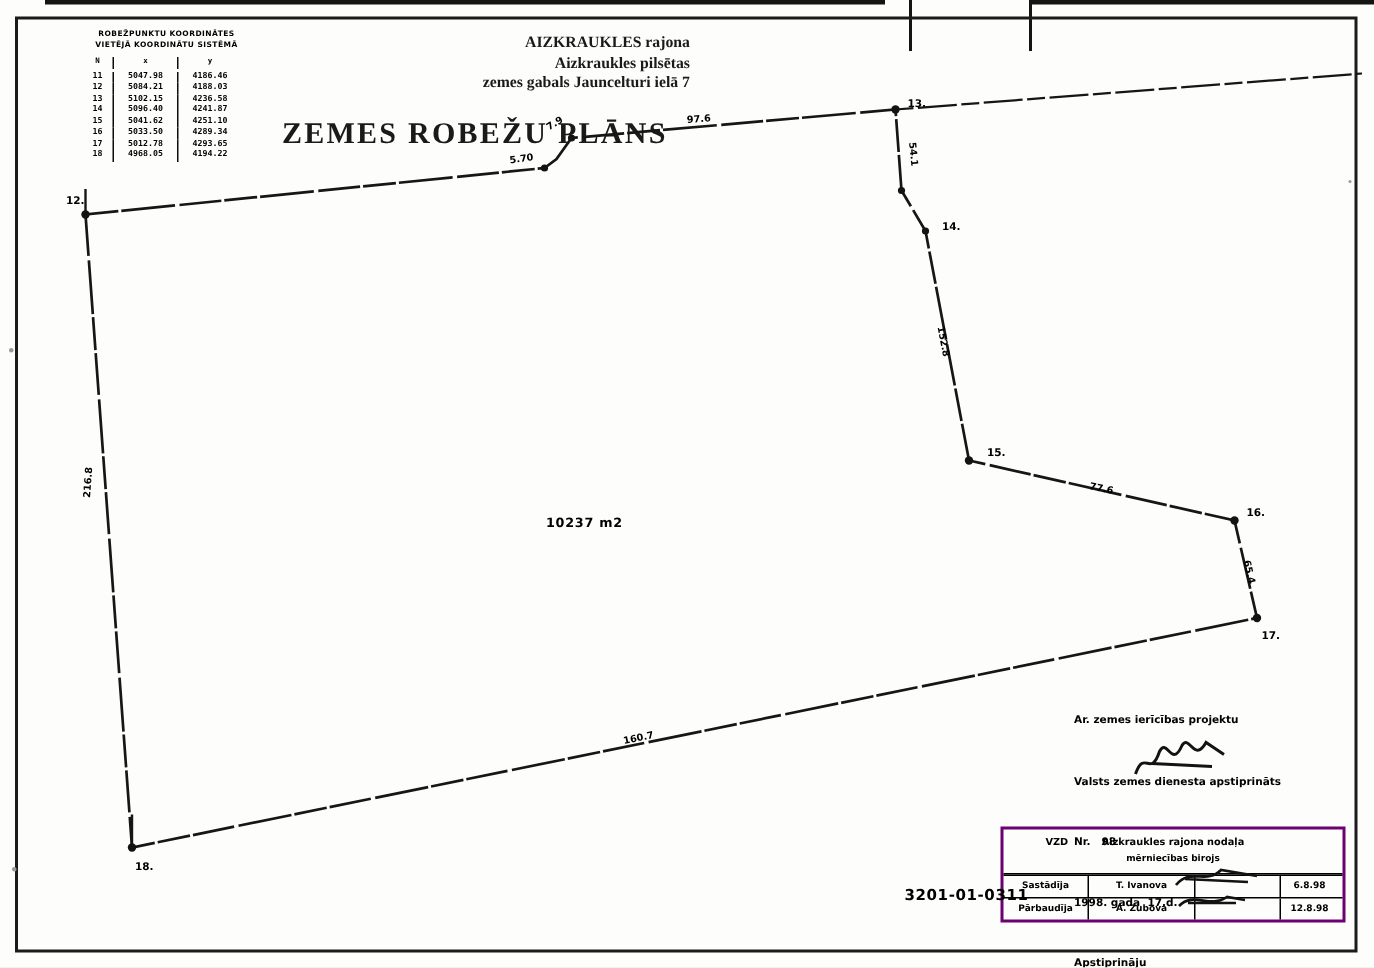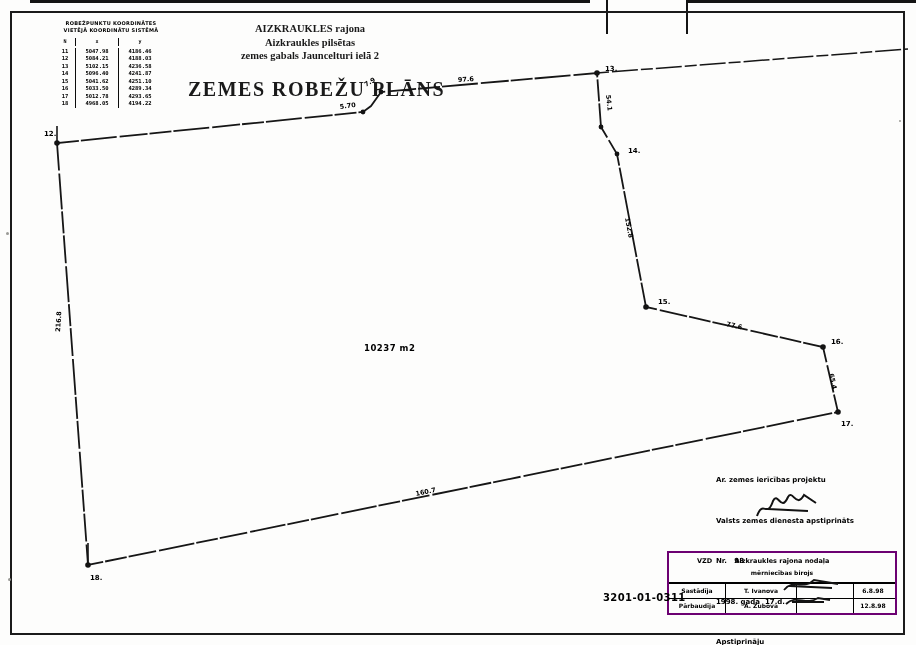--- a/index.html
+++ b/index.html
@@ -23,21 +23,21 @@
   .ctab { margin-top:4px; display:flex; flex-direction:column; }
   .crow { display:flex; }
   .crow span { font-family:"DejaVu Sans Mono", monospace; font-weight:bold;
     font-size:5.5px; line-height:7.5px; white-space:pre; }
   .c1 { width:20px; text-align:center; }
   .c2 { width:42px; text-align:center; border-left:1px solid #222; }
   .c3 { width:42px; text-align:center; border-left:1px solid #222; }
   .chead span { font-size:5px; }
 
   
-  .dochdr { position:absolute; left:160px; top:22px; width:300px; text-align:center;
+  .dochdr { position:absolute; left:160px; top:22px; width:300px; text-align:right;
     font-weight:bold; font-size:10.5px; line-height:13.5px; }
   .dochdr .l4 { font-size:10px; }
   .doctitle { position:absolute; left:188px; top:78px; font-weight:bold;
     font-size:20px; letter-spacing:1.5px; }
 
   
   .plansvg { position:absolute; left:0; top:0; }
   .plansvg text { font-family:"DejaVu Sans", sans-serif; font-weight:bold;
     fill:#141414; }
   .plansvg .pl { font-size:7px; }
@@ -137,21 +137,21 @@
         <span class="c1">18</span>
         <span class="c2">4968.05</span>
         <span class="c3">4194.22</span>
       </div>
     </div>
   </div>
 
   <div class="dochdr sm1">
     <div>AIZKRAUKLES rajona</div>
     <div>Aizkraukles pilsētas</div>
-    <div>zemes gabals Jauncelturi ielā 2</div>
+    <div>zemes gabals Jauncelturi ielā 7</div>
   </div>
   <div class="doctitle sm1">ZEMES ROBEŽU PLĀNS</div>
 
   <svg class="plansvg" width="916" height="645" viewBox="0 0 916 645">
     <g stroke="#161616" fill="none">
       <path d="M57,143 L363,112 L371,106 L381,92 L597,73 L601,127 L617,154 L646,307 L823,347 L838,412 L88,565 Z" stroke-width="1.8" stroke-dasharray="22 2 36 3 28 2"></path>
       <path d="M597,73 L908,49" stroke-width="1.5" stroke-dasharray="12 3 26 3"></path>
       <path d="M57,143 L57,126" stroke-width="1.6"></path>
       <path d="M88,565 L88,543" stroke-width="1.6"></path>
     </g>

